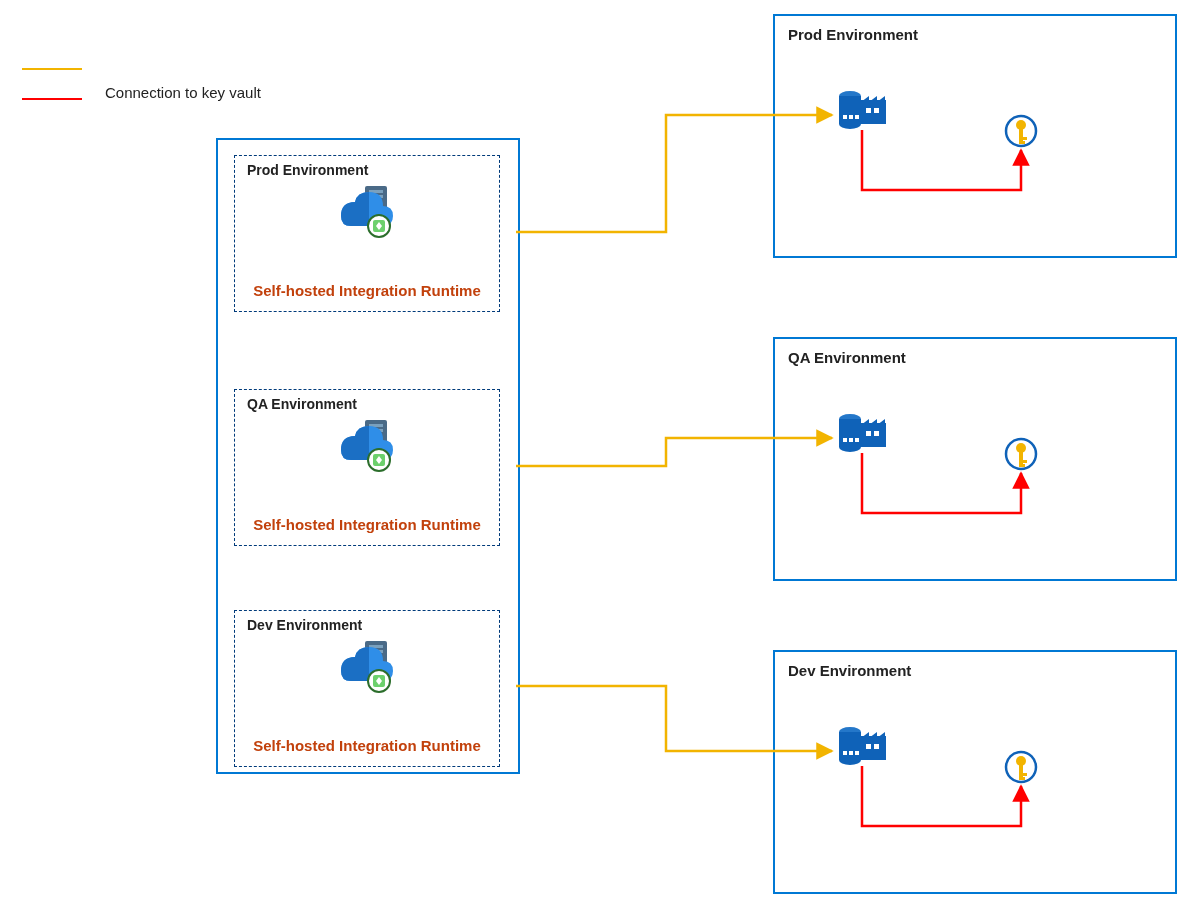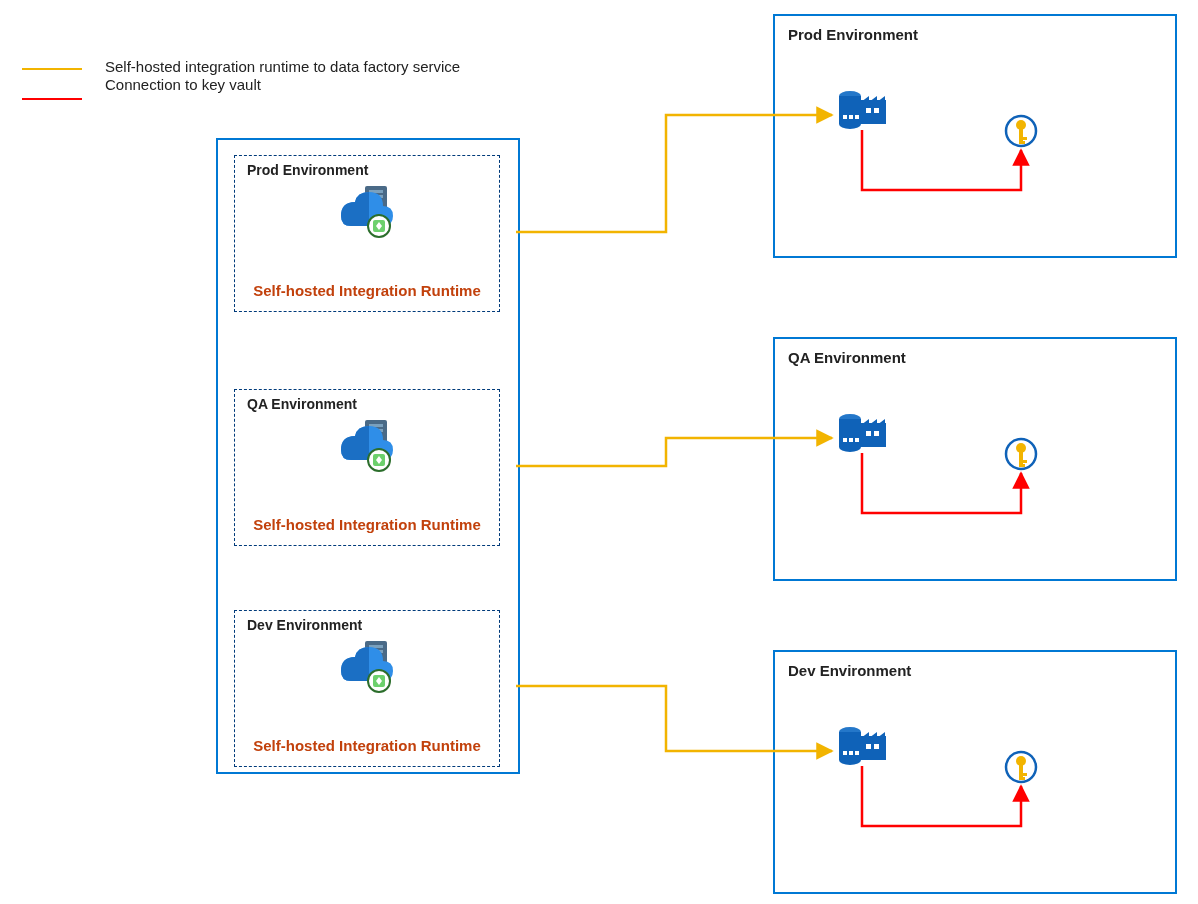--- a/index.html
+++ b/index.html
@@ -56,24 +56,23 @@
     color: #222;
   }
   svg { display: block; }
 </style>
 </head>
 <body>
 
 <div class="canvas">
 
   <div class="legend-line" style="left:22px; top:68px; border-color:#f2b400;"></div>
-  <span class="legend-text" style="left:105px; top:58px;">Self-hosted integration runtime to data factory service</span>
 
   <div class="legend-line" style="left:22px; top:98px; border-color:#ff0000;"></div>
-  <span class="legend-text" style="left:105px; top:76px;">Connection to key vault</span>
+  <span class="legend-text" style="left:105px; top:84px;">Connection to key vault</span>
 
   <div class="outer-box" style="left:216px; top:138px; width:300px; height:632px;"></div>
 
   <div class="dashed-box" style="left:234px; top:155px; width:264px; height:155px;">
     <span class="env-title" style="left:12px; top:6px;">Prod Environment</span>
     <div style="position:absolute; left:50%; top:26px; transform:translateX(-50%);">
 
       <svg width="64" height="58" viewBox="0 0 64 58">
         <rect x="30" y="4" width="22" height="34" rx="2" fill="#4a6a87"></rect>
         <rect x="34" y="8" width="14" height="3" fill="#7aa0bd"></rect>

